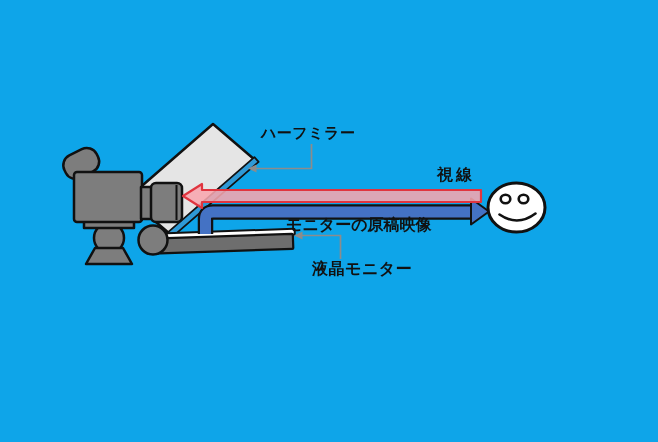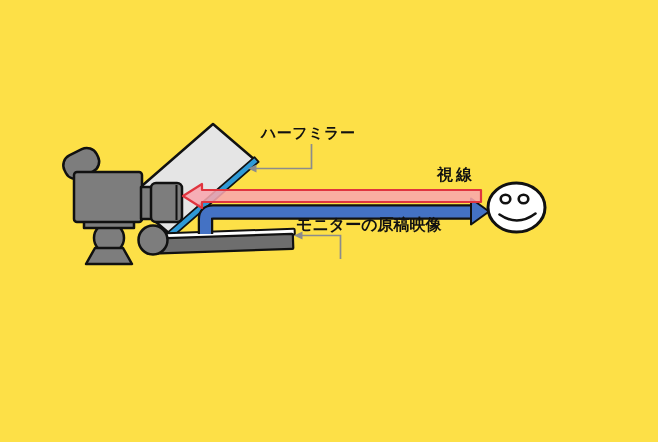--- a/index.html
+++ b/index.html
@@ -1,22 +1,22 @@
 <!DOCTYPE html>
 <html><head>
 <meta charset="utf-8">
 <style>
   html,body{margin:0;padding:0;background:#fff;}
-  .stage{position:relative;width:658px;height:442px;background:#fde047;overflow:hidden;
+  .stage{position:relative;width:658px;height:442px;background:#0ea5e9;overflow:hidden;
          font-family:"Liberation Sans","DejaVu Sans",sans-serif;}
   .stage svg{position:absolute;left:0;top:0;}
   .lbl{position:absolute;color:#111;font-weight:bold;white-space:nowrap;line-height:1.1;}
   .lbl-half-mirror{left:261px;top:125px;font-size:15px;letter-spacing:0.5px;}
   .lbl-sight{left:437px;top:166px;font-size:16px;letter-spacing:3px;}
-  .lbl-monitor-image{left:296px;top:216px;font-size:16px;letter-spacing:0px;}
+  .lbl-monitor-image{left:286px;top:216px;font-size:16px;letter-spacing:0px;}
   .lbl-lcd{left:312px;top:260px;font-size:16px;letter-spacing:0.5px;}
 </style>
 </head>
 <body>
 
 <div class="stage">
   <svg width="658" height="442" viewBox="0 0 658 442">
 
     <polygon points="128,198 213,124 255,160 170,234" stroke="#111" stroke-width="2.5" stroke-linejoin="round" fill="#E5E5E5"></polygon>
 
@@ -62,13 +62,14 @@
 
     <g>
       <polyline points="340.5,259 340.5,235.5 301,235.5" fill="none" stroke-width="1.7" stroke="#8C8C8C"></polyline>
       <polygon points="294,235.5 302.5,231.6 302.5,239.4" fill="#8C8C8C"></polygon>
     </g>
   </svg>
 
   <div class="lbl lbl-half-mirror">ハーフミラー</div>
   <div class="lbl lbl-sight">視線</div>
   <div class="lbl lbl-monitor-image">モニターの原稿映像</div>
+  <div class="lbl lbl-lcd">液晶モニター</div>
 </div>
 
 </body></html>

